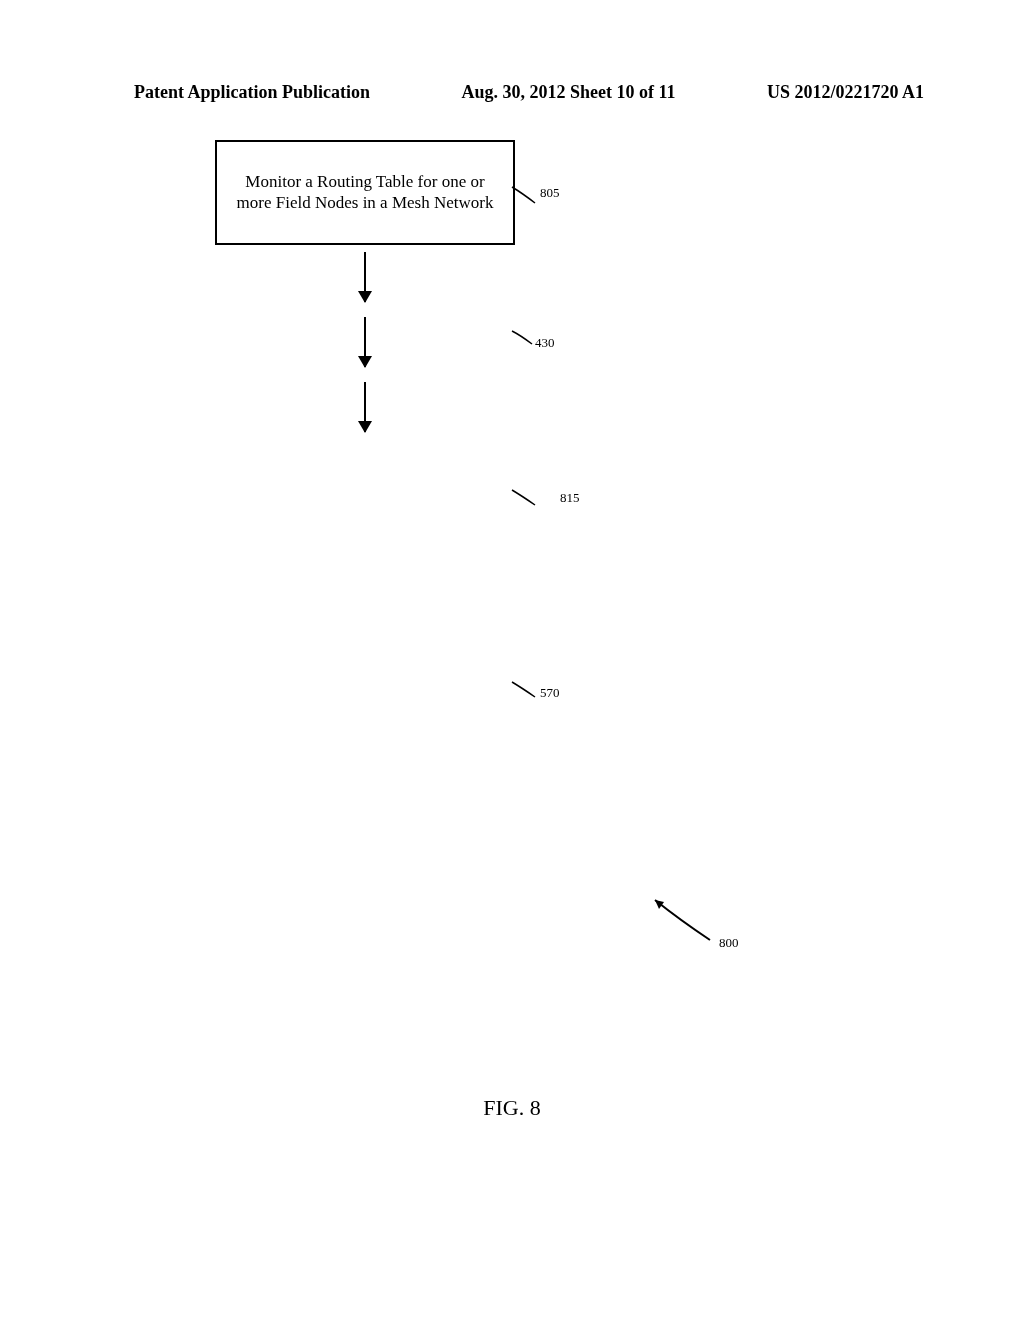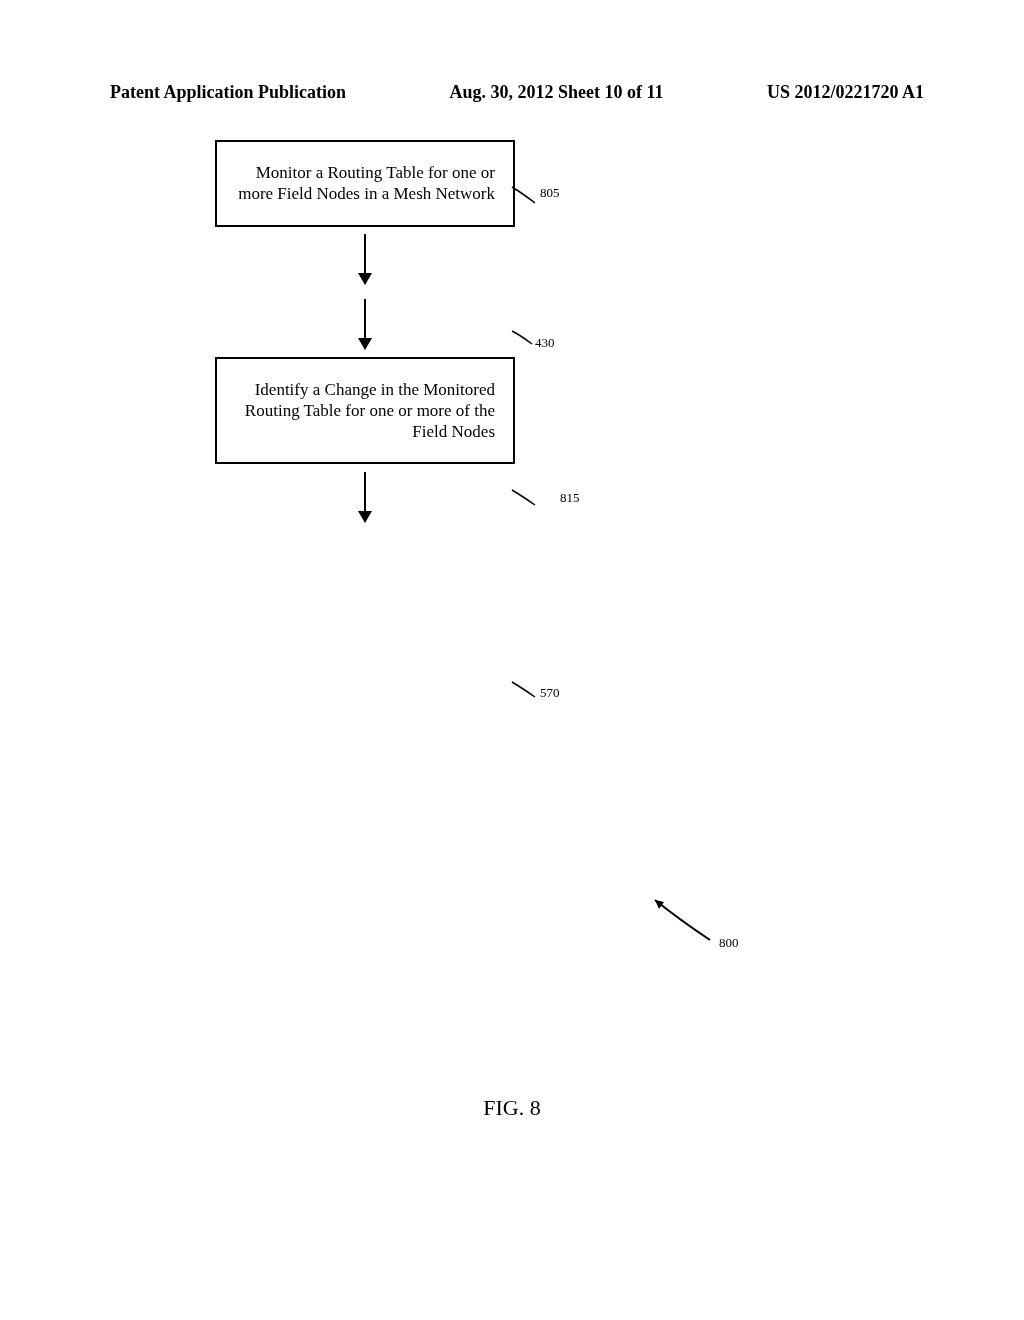--- a/index.html
+++ b/index.html
@@ -19,37 +19,38 @@
       top: 82px;
       left: 0;
       width: 100%;
       display: flex;
       justify-content: space-between;
       padding: 0 100px 0 110px;
       font-size: 18px;
     }
     .header-left {
       font-weight: bold;
+      margin-left: 24px;
     }
     .header-center {
       font-weight: bold;
     }
     .header-right {
       font-weight: bold;
     }
     .flowchart {
       position: absolute;
       top: 140px;
       left: 215px;
       width: 300px;
     }
     .box {
       border: 2px solid black;
-      padding: 20px 18px;
-      text-align: right;
+      padding: 29px 18px;
+      text-align: center;
       font-size: 17px;
       line-height: 1.25;
       background: white;
       position: relative;
     }
     .box1 {
       margin-top: 0;
     }
     .arrow-container {
       height: 65px;
@@ -146,23 +147,20 @@
 <div class="flowchart">
   <div class="box box1">
     <span>Monitor a Routing Table for one or more Field Nodes in a Mesh Network</span>
   </div>
   <div class="arrow-container">
     <div class="arrow"></div>
   </div>
   <div class="arrow-container">
     <div class="arrow"></div>
   </div>
-  <div class="box">
-    <span>Identify a Change in the Monitored Routing Table for one or more of the Field Nodes</span>
-  </div>
   <div class="arrow-container">
     <div class="arrow"></div>
   </div>
 </div>
 
 <svg class="curve-805" width="30" height="25">
   <path d="M 2 2 Q 12 8 25 18" stroke="black" stroke-width="1.5" fill="none"></path>
 </svg>
 <div class="ref-label ref-805">805</div>
 

